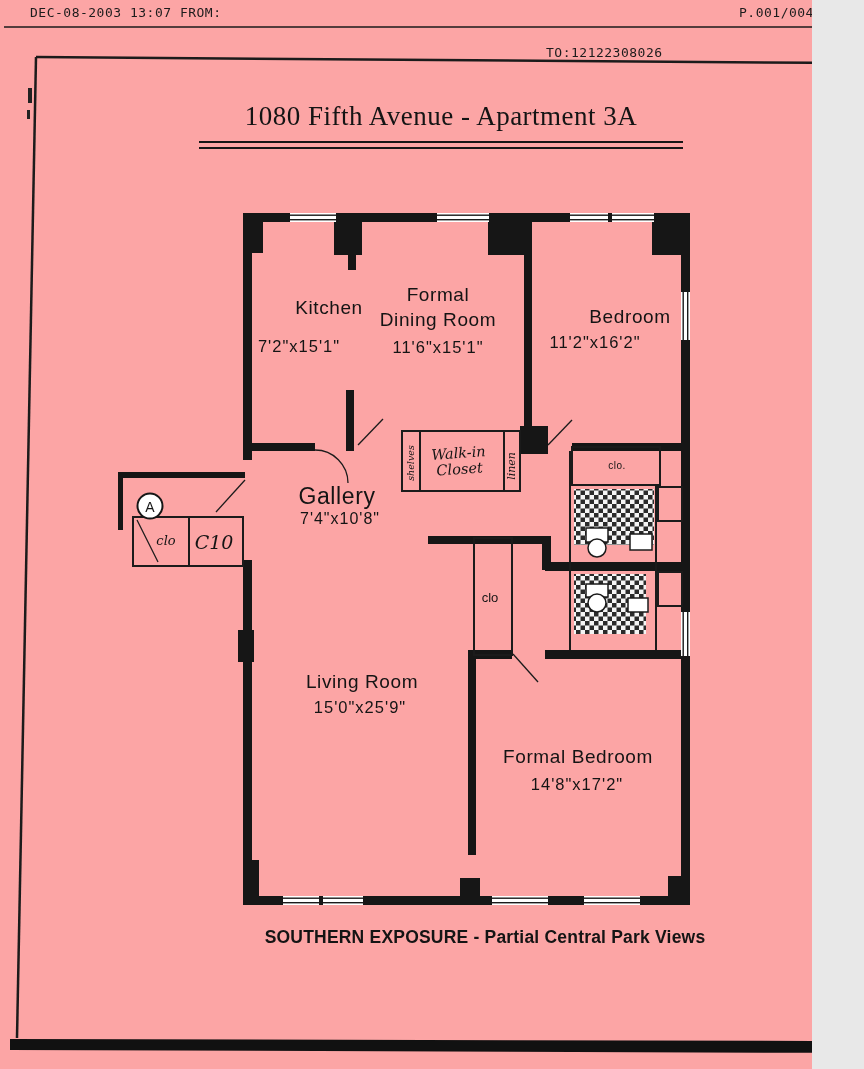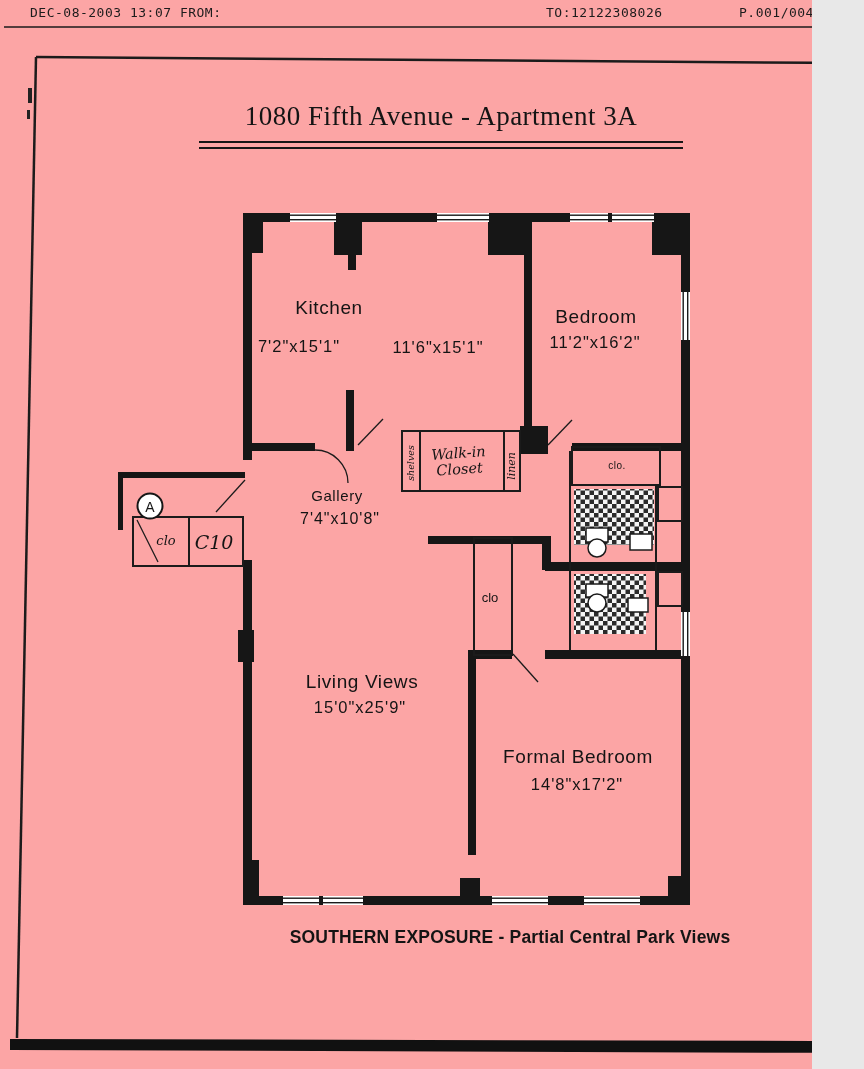--- a/index.html
+++ b/index.html
@@ -151,49 +151,51 @@
       <line x1="137" y1="520" x2="158" y2="562"></line>
       <line x1="245" y1="480" x2="216" y2="512"></line>
       <path d="M315,450 A33,33 0 0 1 348,483"></path>
       <line x1="548" y1="445" x2="572" y2="420"></line>
       <line x1="513" y1="654" x2="538" y2="682"></line>
       <line x1="358" y1="445" x2="383" y2="419"></line>
     </g>
   </svg>
 
   <span class="fax" style="left:30px;">DEC-08-2003 13:07 FROM:</span>
-  <span class="fax" style="left:546px;">TO:12122308026</span>
+  <span class="fax" style="left:546px;margin-top:40px;">TO:12122308026</span>
   <span class="fax" style="left:739px;">P.001/004</span>
 
   <div class="lbl title" style="left:441px;top:117px;">1080 Fifth Avenue - Apartment 3A</div>
   <div class="underline2" style="left:199px;top:141px;width:484px;"></div>
 
   <div class="lbl room-name" style="left:297px;top:308px;margin-left:32px;">Kitchen</div>
   <div class="lbl room-dims" style="left:299px;top:346px;">7'2"x15'1"</div>
 
+  <div class="lbl room-name" style="left:438px;top:307px;line-height:25px;">Formal
+Dining Room</div>
   <div class="lbl room-dims" style="left:438px;top:347px;">11'6"x15'1"</div>
 
-  <div class="lbl room-name" style="left:596px;top:317px;">Bedroom</div>
+  <div class="lbl room-name" style="left:630px;top:317px;">Bedroom</div>
   <div class="lbl room-dims" style="left:595px;top:342px;">11'2"x16'2"</div>
 
-  <div class="lbl room-name" style="left:337px;top:496px;font-size:15px;">Gallery</div>
+  <div class="lbl room-name" style="left:337px;top:496px;font-size:23px;">Gallery</div>
   <div class="lbl room-dims" style="left:340px;top:519px;font-size:16px;">7'4"x10'8"</div>
 
-  <div class="lbl room-name" style="left:362px;top:682px;">Living Views</div>
+  <div class="lbl room-name" style="left:362px;top:682px;">Living Room</div>
   <div class="lbl room-dims" style="left:360px;top:707px;">15'0"x25'9"</div>
 
   <div class="lbl room-name" style="left:578px;top:757px;">Formal Bedroom</div>
   <div class="lbl room-dims" style="left:577px;top:784px;">14'8"x17'2"</div>
 
   <div class="lbl hand" style="left:459px;top:461px;font-size:14.5px;line-height:16px;transform:translate(-50%,-50%) rotate(-4deg);">Walk-in
 Closet</div>
   <div class="lbl" style="left:617px;top:466px;font-size:10px;letter-spacing:.5px;">clo.</div>
   <div class="lbl hand" style="left:166px;top:541px;font-size:13px;">clo</div>
   <div class="lbl hand" style="left:214px;top:543px;font-size:19px;">C10</div>
   <div class="lbl" style="left:490px;top:598px;font-size:13px;">clo</div>
   <div class="lbl hand" style="left:411px;top:463px;font-size:9.5px;transform:translate(-50%,-50%) rotate(-90deg);">shelves</div>
   <div class="lbl hand" style="left:512px;top:466px;font-size:11px;transform:translate(-50%,-50%) rotate(-90deg);">linen</div>
 
   <div class="entry" style="left:150px;top:506px;">A</div>
 
-  <div class="lbl footer" style="left:510px;top:938px;">SOUTHERN EXPOSURE - Partial Central Park Views</div>
+  <div class="lbl footer" style="left:485px;top:938px;">SOUTHERN EXPOSURE - Partial Central Park Views</div>
 
 </div>
 
 </body></html>

